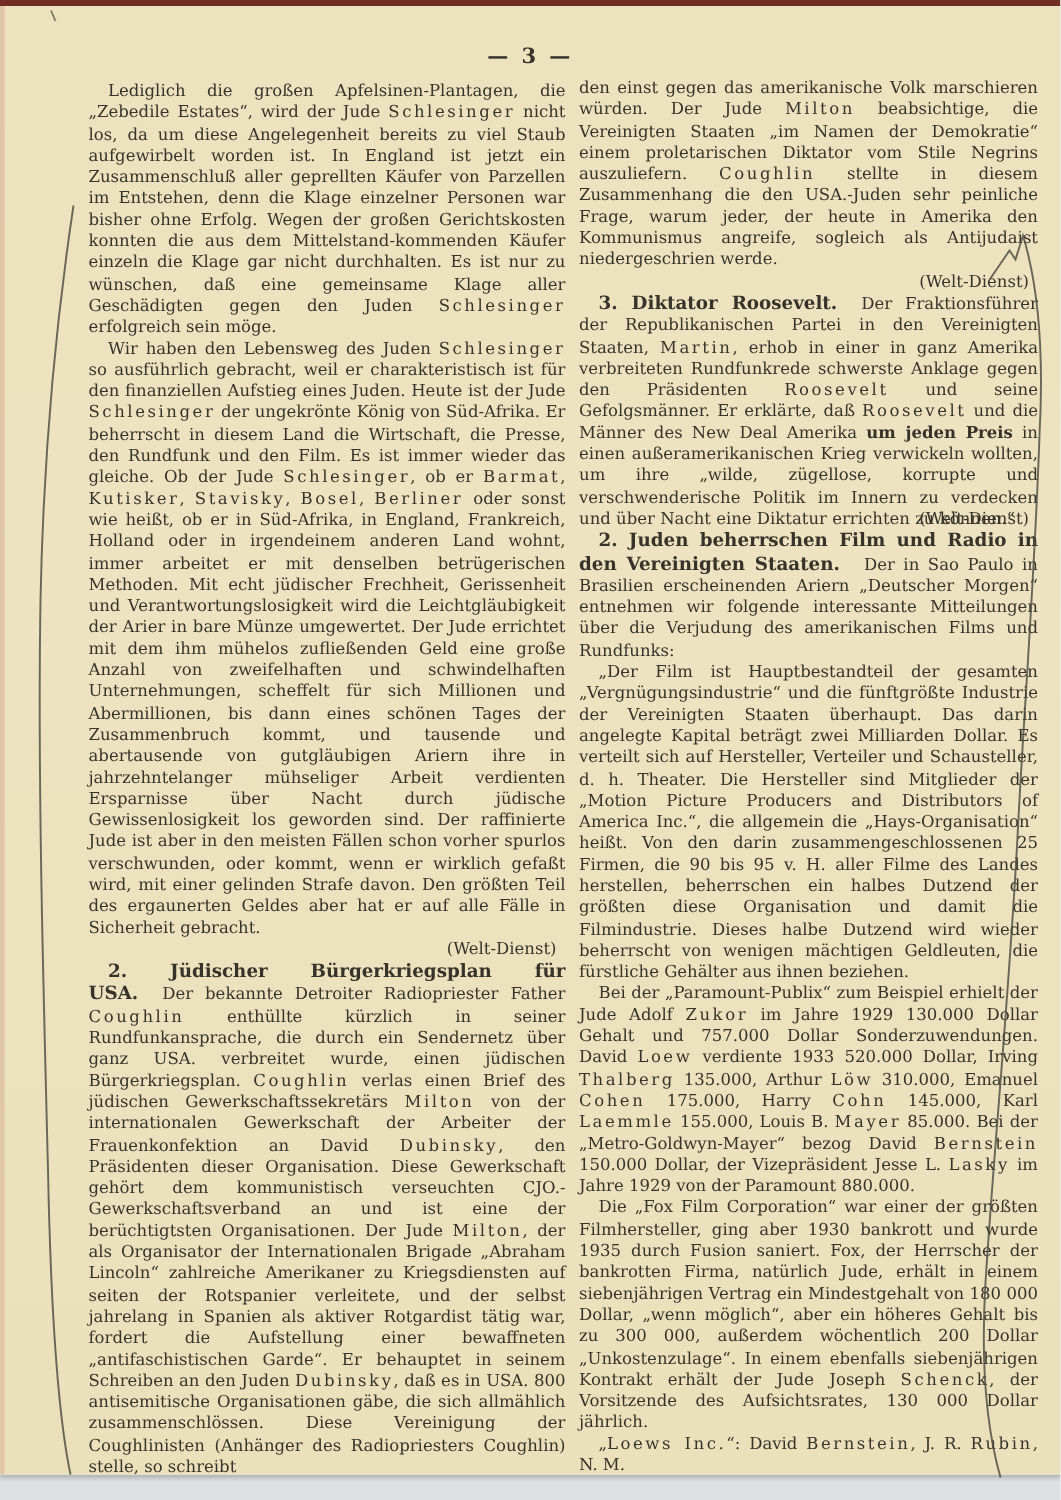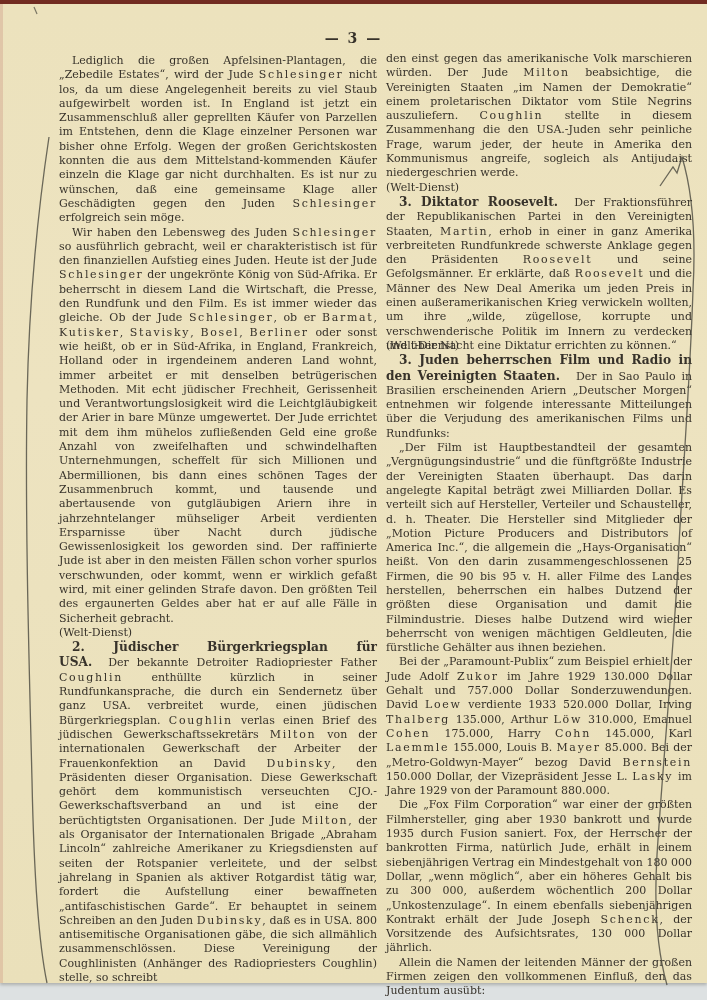--- a/index.html
+++ b/index.html
@@ -12,22 +12,22 @@
   #left-edge{position:absolute;left:0;top:4px;width:3px;height:979px;background:#d8b49a;opacity:.6;}
   #page-number{position:absolute;left:0;top:30px;width:707px;text-align:center;
                font-size:14px;font-weight:bold;color:#37322a;letter-spacing:2px;}
   .col{position:absolute;color:#37322a;font-size:11px;line-height:14.3px;}
   #col-left{left:59px;top:54px;width:318px;}
   #col-right{left:386px;top:52px;width:306px;}
   .para{margin:0;text-align:justify;}
   .para.indent{text-indent:13px;}
   .seg-head{font-weight:bold;font-size:12.2px;padding-right:16px;}
   .seg-sperr{letter-spacing:1.7px;}
-  .seg-bold{font-weight:normal;}
-  .credit{text-align:left;padding-right:6px;color:#37322a;}
+  .seg-bold{font-weight:bold;}
+  .credit{text-align:right;padding-right:6px;color:#37322a;}
   .credit.pull{margin-top:-14.3px;}
   #pen-marks{position:absolute;left:0;top:0;width:707px;height:1000px;pointer-events:none;}
 </style>
 </head>
 <body>
 
 <div id="scan">
   <div id="top-strip"></div>
   <div id="paper"></div>
   <div id="left-edge"></div>
@@ -36,25 +36,24 @@
       <p class="para indent"><span class="seg-plain">Lediglich die großen Apfelsinen-Plantagen, die „Zebedile Estates“, wird der Jude </span><span class="seg-sperr">Schlesinger</span><span class="seg-plain"> nicht los, da um diese Angelegenheit bereits zu viel Staub aufgewirbelt worden ist. In England ist jetzt ein Zusammenschluß aller geprellten Käufer von Parzellen im Entstehen, denn die Klage einzelner Personen war bisher ohne Erfolg. Wegen der großen Gerichtskosten konnten die aus dem Mittelstand-kommenden Käufer einzeln die Klage gar nicht durchhalten. Es ist nur zu wünschen, daß eine gemeinsame Klage aller Geschädigten gegen den Juden </span><span class="seg-sperr">Schlesinger</span><span class="seg-plain"> erfolgreich sein möge.</span></p>
       <p class="para indent"><span class="seg-plain">Wir haben den Lebensweg des Juden </span><span class="seg-sperr">Schlesinger</span><span class="seg-plain"> so ausführlich gebracht, weil er charakteristisch ist für den finanziellen Aufstieg eines Juden. Heute ist der Jude </span><span class="seg-sperr">Schlesinger</span><span class="seg-plain"> der ungekrönte König von Süd-Afrika. Er beherrscht in diesem Land die Wirtschaft, die Presse, den Rundfunk und den Film. Es ist immer wieder das gleiche. Ob der Jude </span><span class="seg-sperr">Schlesinger</span><span class="seg-plain">, ob er </span><span class="seg-sperr">Barmat</span><span class="seg-plain">, </span><span class="seg-sperr">Kutisker</span><span class="seg-plain">, </span><span class="seg-sperr">Stavisky</span><span class="seg-plain">, </span><span class="seg-sperr">Bosel</span><span class="seg-plain">, </span><span class="seg-sperr">Berliner</span><span class="seg-plain"> oder sonst wie heißt, ob er in Süd-Afrika, in England, Frankreich, Holland oder in irgendeinem anderen Land wohnt, immer arbeitet er mit denselben betrügerischen Methoden. Mit echt jüdischer Frechheit, Gerissenheit und Verantwortungslosigkeit wird die Leichtgläubigkeit der Arier in bare Münze umgewertet. Der Jude errichtet mit dem ihm mühelos zufließenden Geld eine große Anzahl von zweifelhaften und schwindelhaften Unternehmungen, scheffelt für sich Millionen und Abermillionen, bis dann eines schönen Tages der Zusammenbruch kommt, und tausende und abertausende von gutgläubigen Ariern ihre in jahrzehntelanger mühseliger Arbeit verdienten Ersparnisse über Nacht durch jüdische Gewissenlosigkeit los geworden sind. Der raffinierte Jude ist aber in den meisten Fällen schon vorher spurlos verschwunden, oder kommt, wenn er wirklich gefaßt wird, mit einer gelinden Strafe davon. Den größten Teil des ergaunerten Geldes aber hat er auf alle Fälle in Sicherheit gebracht.</span></p>
       <div class="credit">(Welt-Dienst)</div>
       <p class="para indent"><span class="seg-head">2. Jüdischer Bürgerkriegsplan für USA.</span><span class="seg-plain">Der bekannte Detroiter Radiopriester Father </span><span class="seg-sperr">Coughlin</span><span class="seg-plain"> enthüllte kürzlich in seiner Rundfunkansprache, die durch ein Sendernetz über ganz USA. verbreitet wurde, einen jüdischen Bürgerkriegsplan. </span><span class="seg-sperr">Coughlin</span><span class="seg-plain"> verlas einen Brief des jüdischen Gewerkschaftssekretärs </span><span class="seg-sperr">Milton</span><span class="seg-plain"> von der internationalen Gewerkschaft der Arbeiter der Frauenkonfektion an David </span><span class="seg-sperr">Dubinsky</span><span class="seg-plain">, den Präsidenten dieser Organisation. Diese Gewerkschaft gehört dem kommunistisch verseuchten CJO.-Gewerkschaftsverband an und ist eine der berüchtigtsten Organisationen. Der Jude </span><span class="seg-sperr">Milton</span><span class="seg-plain">, der als Organisator der Internationalen Brigade „Abraham Lincoln“ zahlreiche Amerikaner zu Kriegsdiensten auf seiten der Rotspanier verleitete, und der selbst jahrelang in Spanien als aktiver Rotgardist tätig war, fordert die Aufstellung einer bewaffneten „antifaschistischen Garde“. Er behauptet in seinem Schreiben an den Juden </span><span class="seg-sperr">Dubinsky</span><span class="seg-plain">, daß es in USA. 800 antisemitische Organisationen gäbe, die sich allmählich zusammenschlössen. Diese Vereinigung der Coughlinisten (Anhänger des Radiopriesters Coughlin) stelle, so schreibt </span></p>
     </div>
   <div id="col-right" class="col">
       <p class="para"><span class="seg-plain">den einst gegen das amerikanische Volk marschieren würden. Der Jude </span><span class="seg-sperr">Milton</span><span class="seg-plain"> beabsichtige, die Vereinigten Staaten „im Namen der Demokratie“ einem proletarischen Diktator vom Stile Negrins auszuliefern. </span><span class="seg-sperr">Coughlin</span><span class="seg-plain"> stellte in diesem Zusammenhang die den USA.-Juden sehr peinliche Frage, warum jeder, der heute in Amerika den Kommunismus angreife, sogleich als Antijudaist niedergeschrien werde.</span></p>
       <div class="credit">(Welt-Dienst)</div>
       <p class="para indent"><span class="seg-head">3. Diktator Roosevelt.</span><span class="seg-plain">Der Fraktionsführer der Republikanischen Partei in den Vereinigten Staaten, </span><span class="seg-sperr">Martin</span><span class="seg-plain">, erhob in einer in ganz Amerika verbreiteten Rundfunkrede schwerste Anklage gegen den Präsidenten </span><span class="seg-sperr">Roosevelt</span><span class="seg-plain"> und seine Gefolgsmänner. Er erklärte, daß </span><span class="seg-sperr">Roosevelt</span><span class="seg-plain"> und die Männer des New Deal Amerika </span><span class="seg-bold">um jeden Preis</span><span class="seg-plain"> in einen außeramerikanischen Krieg verwickeln wollten, um ihre „wilde, zügellose, korrupte und verschwenderische Politik im Innern zu verdecken und über Nacht eine Diktatur errichten zu können.“</span></p>
       <div class="credit pull">(Welt-Dienst)</div>
-      <p class="para indent"><span class="seg-head">3. Juden beherrschen Film und Radio in den Vereinigten Staaten.</span><span class="seg-plain">Der in Sao Paulo in Brasilien erscheinenden Ariern „Deutscher Morgen“ entnehmen wir folgende interessante Mitteilungen über die Verjudung des amerikanischen Films und Rundfunks:</span></p>
+      <p class="para indent"><span class="seg-head">2. Juden beherrschen Film und Radio in den Vereinigten Staaten.</span><span class="seg-plain">Der in Sao Paulo in Brasilien erscheinenden Ariern „Deutscher Morgen“ entnehmen wir folgende interessante Mitteilungen über die Verjudung des amerikanischen Films und Rundfunks:</span></p>
       <p class="para indent"><span class="seg-plain">„Der Film ist Hauptbestandteil der gesamten „Vergnügungsindustrie“ und die fünftgrößte Industrie der Vereinigten Staaten überhaupt. Das darin angelegte Kapital beträgt zwei Milliarden Dollar. Es verteilt sich auf Hersteller, Verteiler und Schausteller, d. h. Theater. Die Hersteller sind Mitglieder der „Motion Picture Producers and Distributors of America Inc.“, die allgemein die „Hays-Organisation“ heißt. Von den darin zusammengeschlossenen 25 Firmen, die 90 bis 95 v. H. aller Filme des Landes herstellen, beherrschen ein halbes Dutzend der größten diese Organisation und damit die Filmindustrie. Dieses halbe Dutzend wird wieder beherrscht von wenigen mächtigen Geldleuten, die fürstliche Gehälter aus ihnen beziehen.</span></p>
       <p class="para indent"><span class="seg-plain">Bei der „Paramount-Publix“ zum Beispiel erhielt der Jude Adolf </span><span class="seg-sperr">Zukor</span><span class="seg-plain"> im Jahre 1929 130.000 Dollar Gehalt und 757.000 Dollar Sonderzuwendungen. David </span><span class="seg-sperr">Loew</span><span class="seg-plain"> verdiente 1933 520.000 Dollar, Irving </span><span class="seg-sperr">Thalberg</span><span class="seg-plain"> 135.000, Arthur </span><span class="seg-sperr">Löw</span><span class="seg-plain"> 310.000, Emanuel </span><span class="seg-sperr">Cohen</span><span class="seg-plain"> 175.000, Harry </span><span class="seg-sperr">Cohn</span><span class="seg-plain"> 145.000, Karl </span><span class="seg-sperr">Laemmle</span><span class="seg-plain"> 155.000, Louis B. </span><span class="seg-sperr">Mayer</span><span class="seg-plain"> 85.000. Bei der „Metro-Goldwyn-Mayer“ bezog David </span><span class="seg-sperr">Bernstein</span><span class="seg-plain"> 150.000 Dollar, der Vizepräsident Jesse L. </span><span class="seg-sperr">Lasky</span><span class="seg-plain"> im Jahre 1929 von der Paramount 880.000.</span></p>
       <p class="para indent"><span class="seg-plain">Die „Fox Film Corporation“ war einer der größten Filmhersteller, ging aber 1930 bankrott und wurde 1935 durch Fusion saniert. Fox, der Herrscher der bankrotten Firma, natürlich Jude, erhält in einem siebenjährigen Vertrag ein Mindestgehalt von 180 000 Dollar, „wenn möglich“, aber ein höheres Gehalt bis zu 300 000, außerdem wöchentlich 200 Dollar „Unkostenzulage“. In einem ebenfalls siebenjährigen Kontrakt erhält der Jude Joseph </span><span class="seg-sperr">Schenck</span><span class="seg-plain">, der Vorsitzende des Aufsichtsrates, 130 000 Dollar jährlich.</span></p>
-      <p class="para indent"><span class="seg-plain">Allein die Namen der leitenden Männer der großen Firmen zeigen den vollkommenen Einfluß, den das Judentum ausübt:</span></p>
       <p class="para indent"><span class="seg-plain">„</span><span class="seg-sperr">Loews Inc.</span><span class="seg-plain">“: David </span><span class="seg-sperr">Bernstein</span><span class="seg-plain">, J. R. </span><span class="seg-sperr">Rubin</span><span class="seg-plain">, N. M. </span></p>
     </div>
   <svg id="pen-marks" viewBox="0 0 707 1000">
     <path d="M 49,137 C 38,210 29,300 27,400 C 25,520 29,660 32,780 C 34,880 39,945 47,983" fill="none" stroke="#4a493f" stroke-width="1.3" opacity="0.8"></path>
     <path d="M 660,186 L 673,167 L 677,173 L 682,157 C 692,190 696,235 693,290 C 690,380 683,470 679,545 C 674,650 663,760 657,855 C 654,905 657,950 667,985" fill="none" stroke="#4a493f" stroke-width="1.3" opacity="0.8"></path>
     <path d="M 34,7 l 3,7" fill="none" stroke="#4a493f" stroke-width="1.2" opacity="0.7"></path>
   </svg>
 </div>
 
 </body></html>

